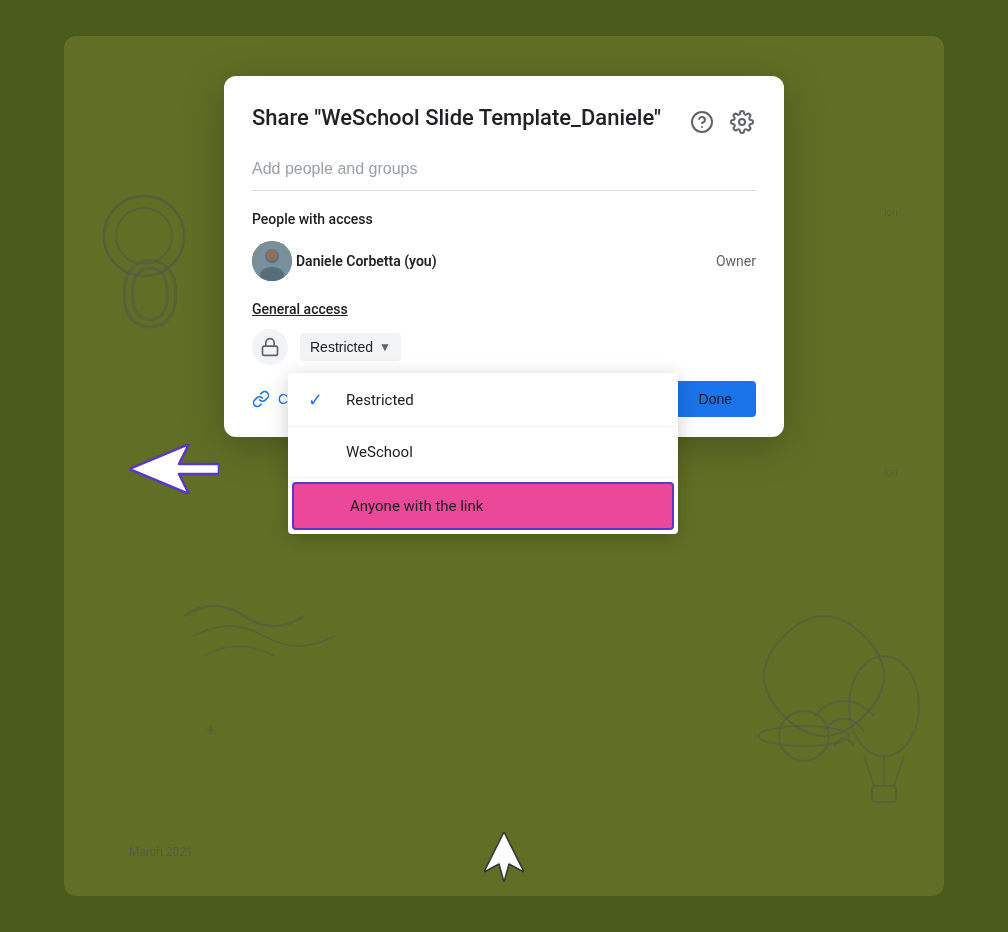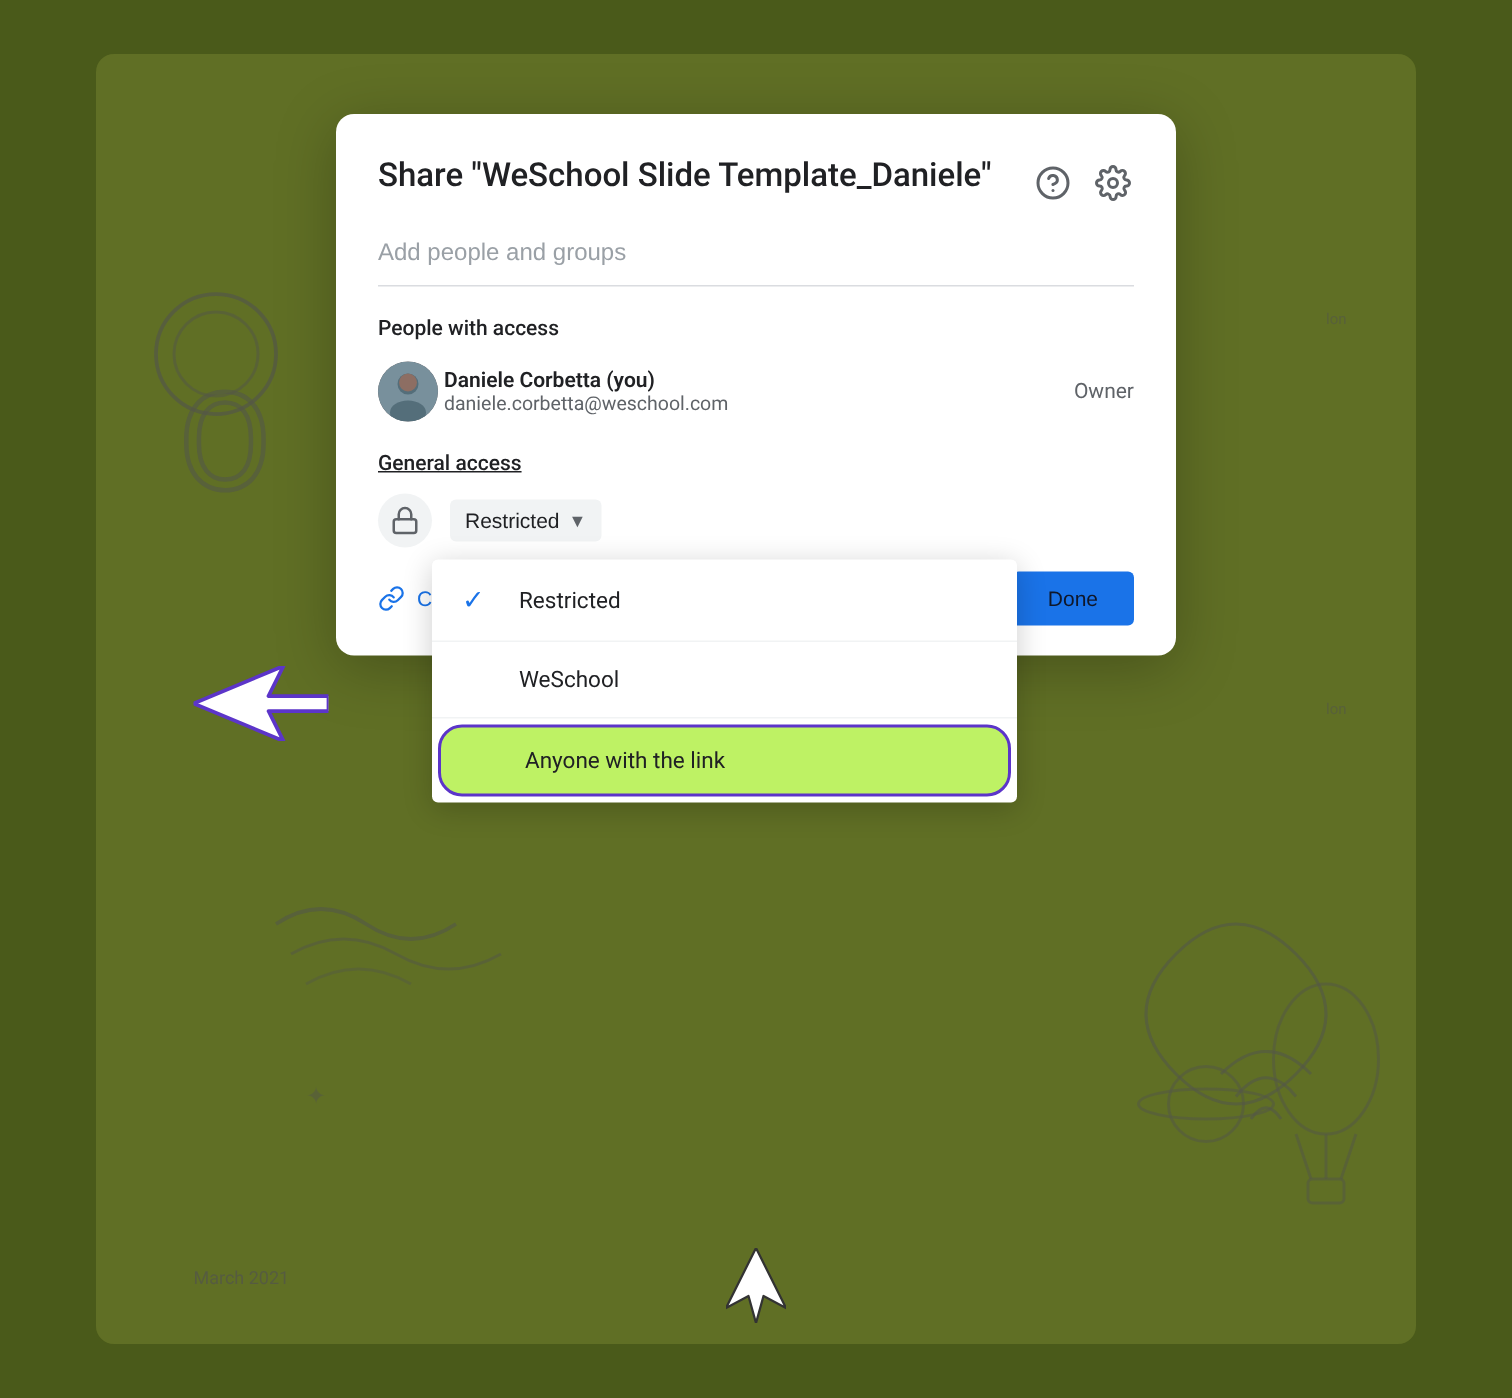--- a/index.html
+++ b/index.html
@@ -249,24 +249,24 @@
       width: 24px;
       flex-shrink: 0;
     }
 
     .dropdown-item-label {
       font-size: 15px;
     }
 
     .dropdown-item.highlighted {
       border: 2.5px solid #5c35c9;
-      border-radius: 16px;
+      border-radius: 4px;
       margin: 4px;
       padding: 13px 18px;
-      background: #bef264;
+      background: #ec4899;
     }
 
     
     .bottom-row {
       display: flex;
       align-items: center;
       justify-content: space-between;
       margin-top: 8px;
     }
 
@@ -379,21 +379,20 @@
             <circle cx="20" cy="20" r="20" fill="#78909c"></circle>
             <circle cx="20" cy="15" r="7" fill="#546e7a"></circle>
             <ellipse cx="20" cy="34" rx="12" ry="8" fill="#546e7a"></ellipse>
 
             <circle cx="20" cy="14" r="6" fill="#8d6e63"></circle>
             <circle cx="20" cy="28" rx="11" ry="7" fill="#8d6e63"></circle>
           </svg>
         </div>
         <div class="person-info">
           <div class="person-name">Daniele Corbetta (you)</div>
-          <div class="person-email">daniele.corbetta@weschool.com</div>
         </div>
         <div class="person-role">Owner</div>
       </div>
 
       <div class="general-access-label">General access</div>
 
       <div class="access-row">
         <div class="lock-circle">
           <svg width="20" height="20" viewBox="0 0 24 24" fill="none" stroke="#5f6368" stroke-width="2" stroke-linecap="round" stroke-linejoin="round">
             <rect x="3" y="11" width="18" height="11" rx="2" ry="2"></rect>

